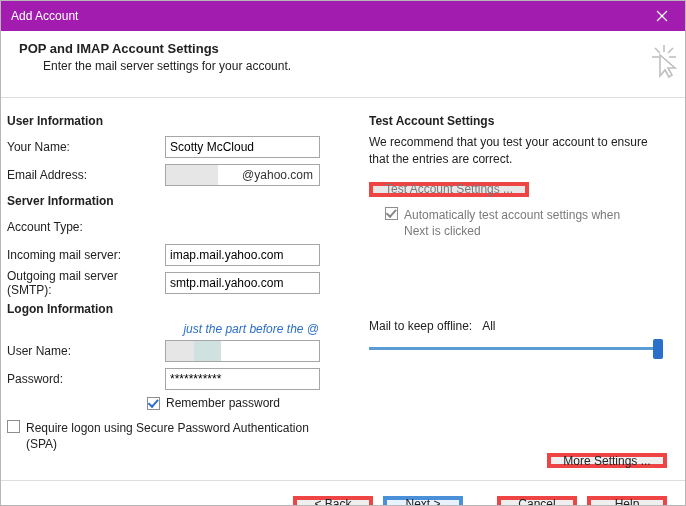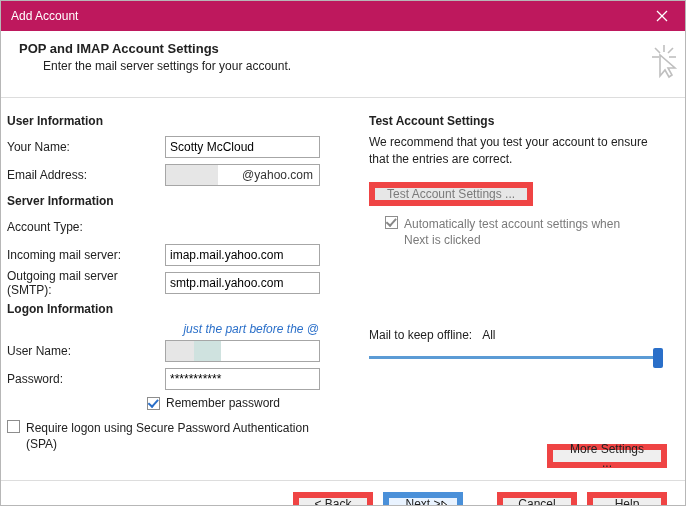--- a/index.html
+++ b/index.html
@@ -10,21 +10,21 @@
     color: #222;
     background: #fff;
     width: 686px;
     height: 506px;
     overflow: hidden;
     border: 1px solid #b7b7b7;
   }
   
   .titlebar {
     height: 30px;
-    background: #be185d;
+    background: #a21caf;
     color: #fff;
     display: flex;
     align-items: center;
     padding-left: 10px;
     font-size: 12px;
   }
   .titlebar .spacer { flex: 1; }
   .titlebar .close {
     width: 46px;
     height: 30px;
@@ -122,22 +122,22 @@
   .chk.on.gray::after {
     border-color: #888;
   }
   .spa-line { display:flex; align-items:flex-start; gap:6px; margin-top:10px; }
   .spa-text { max-width: 290px; line-height: 1.35; }
 
   
   .right-body { font-size: 12px; }
   .recommend { line-height: 1.4; margin: 4px 0 14px 0; }
   .btn {
-    height: 24px;
-    border: 6px solid #ef4444;
+    height: 15px;
+    border: 4px solid #ef4444;
     background: #e7e7e7;
     color: #7a7a7a;
     padding: 0 12px;
     font: inherit;
     display: inline-flex;
     align-items: center;
   }
   .btn.enabled { color: #222; background: #efefef; }
   .btn.primary { background: #e9f3ff; border-color: #4a90d9; color:#222; }
   .auto-chk {

